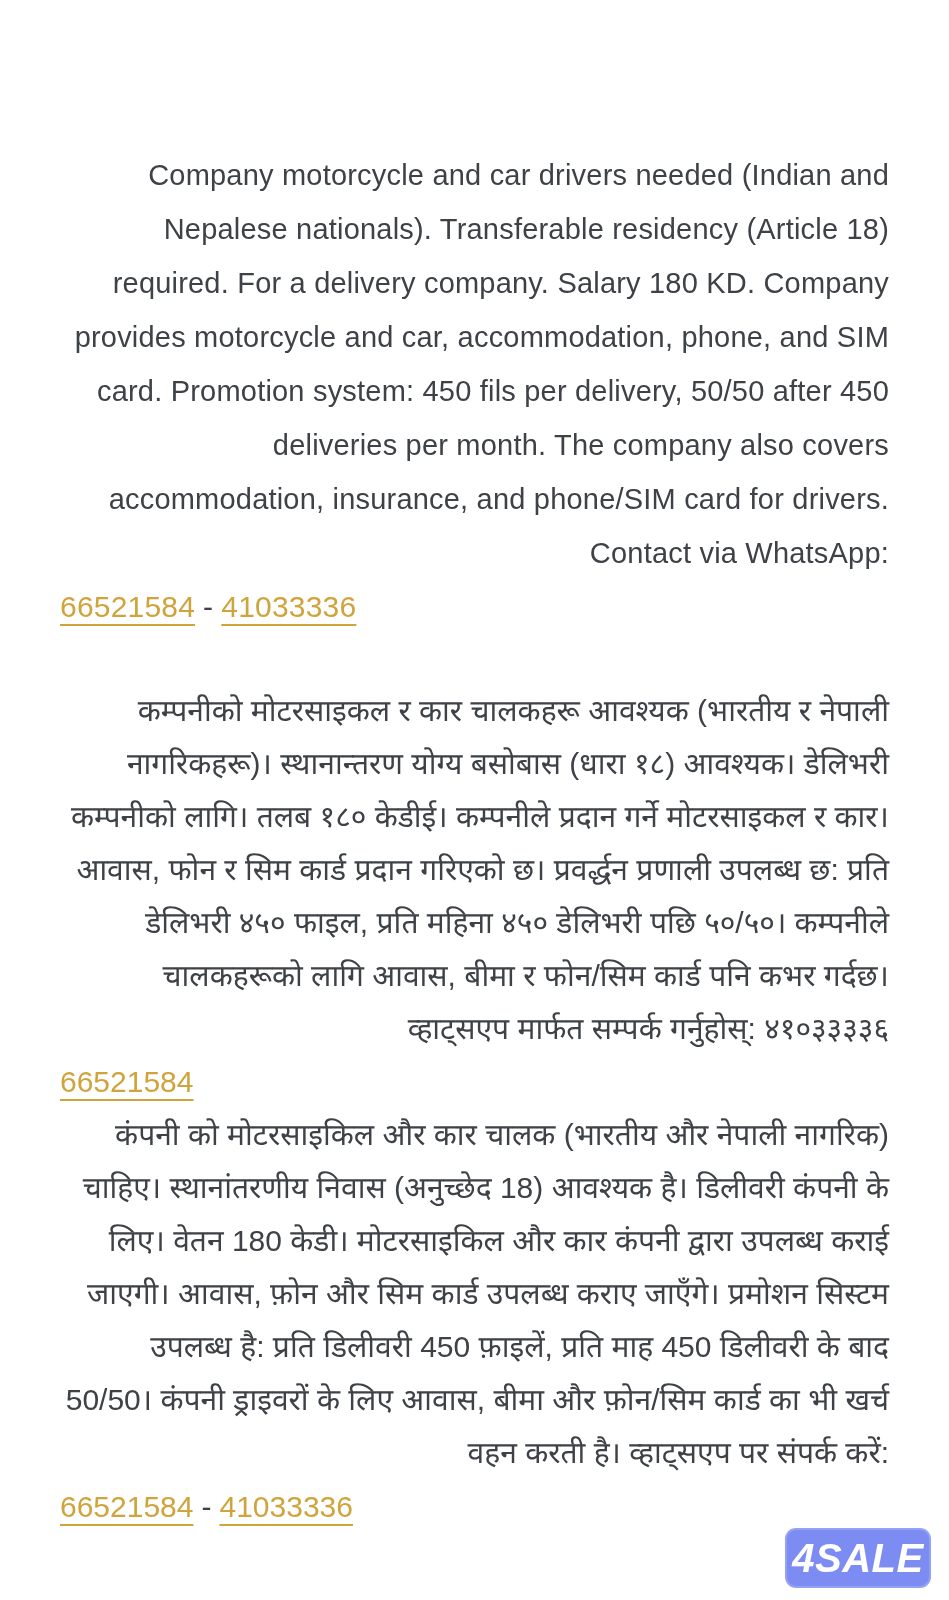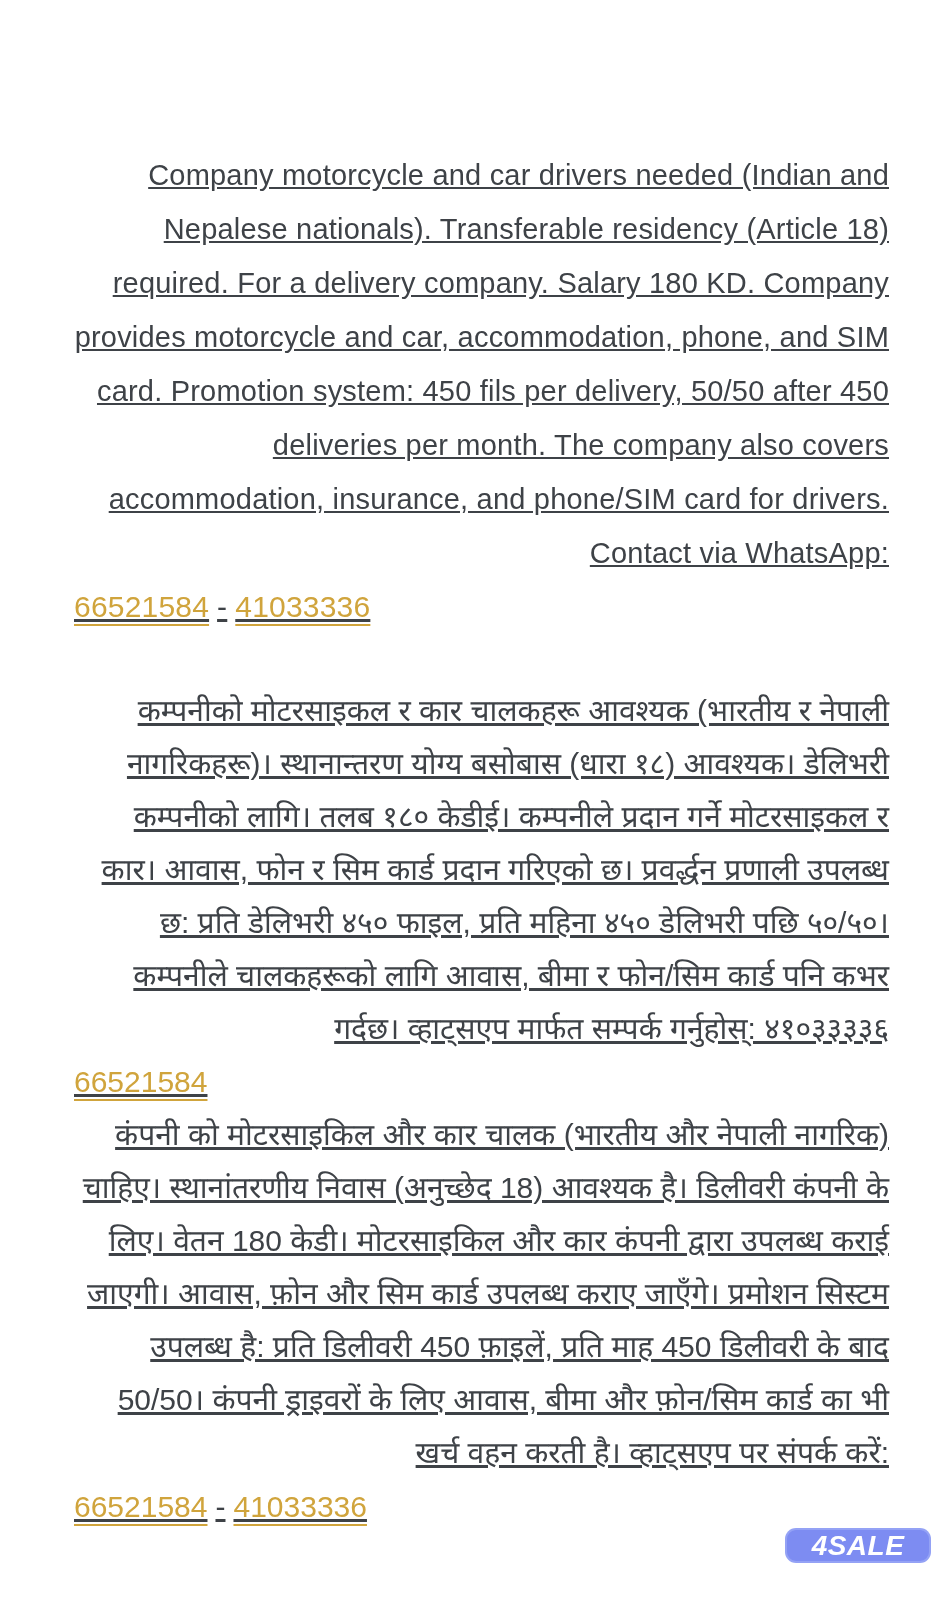--- a/index.html
+++ b/index.html
@@ -11,23 +11,22 @@
     width: 949px;
     height: 1600px;
     position: relative;
     overflow: hidden;
     font-family: "Liberation Sans", sans-serif;
     color: #3e4247;
   }
   .content {
     position: absolute;
     top: 148px;
-    left: 74px;
+    left: 60px;
     right: 60px;
-    text-decoration: underline;
   }
   .para {
     text-align: right;
     margin: 0;
   }
   .para p {
     margin: 0;
     display: inline;
   }
   .para-en {
@@ -57,32 +56,32 @@
   }
   .dash {
     color: #3e4247;
     margin: 0 8px;
   }
   .watermark {
     position: absolute;
     top: 1528px;
     right: 18px;
     width: 146px;
-    height: 35px;
+    height: 60px;
     background: rgba(106, 123, 240, 0.87);
     border: 2px solid rgba(162, 175, 248, 0.65);
     border-radius: 11px;
     box-sizing: border-box;
     display: flex;
     align-items: center;
     justify-content: center;
     color: #ffffff;
     font-style: italic;
     font-weight: 800;
-    font-size: 28px;
+    font-size: 40px;
     letter-spacing: 0.5px;
     padding-bottom: 0;
   }
 </style>
 </head>
 <body>
 
 <div class="content">
 
   <section class="para para-en section-en">

